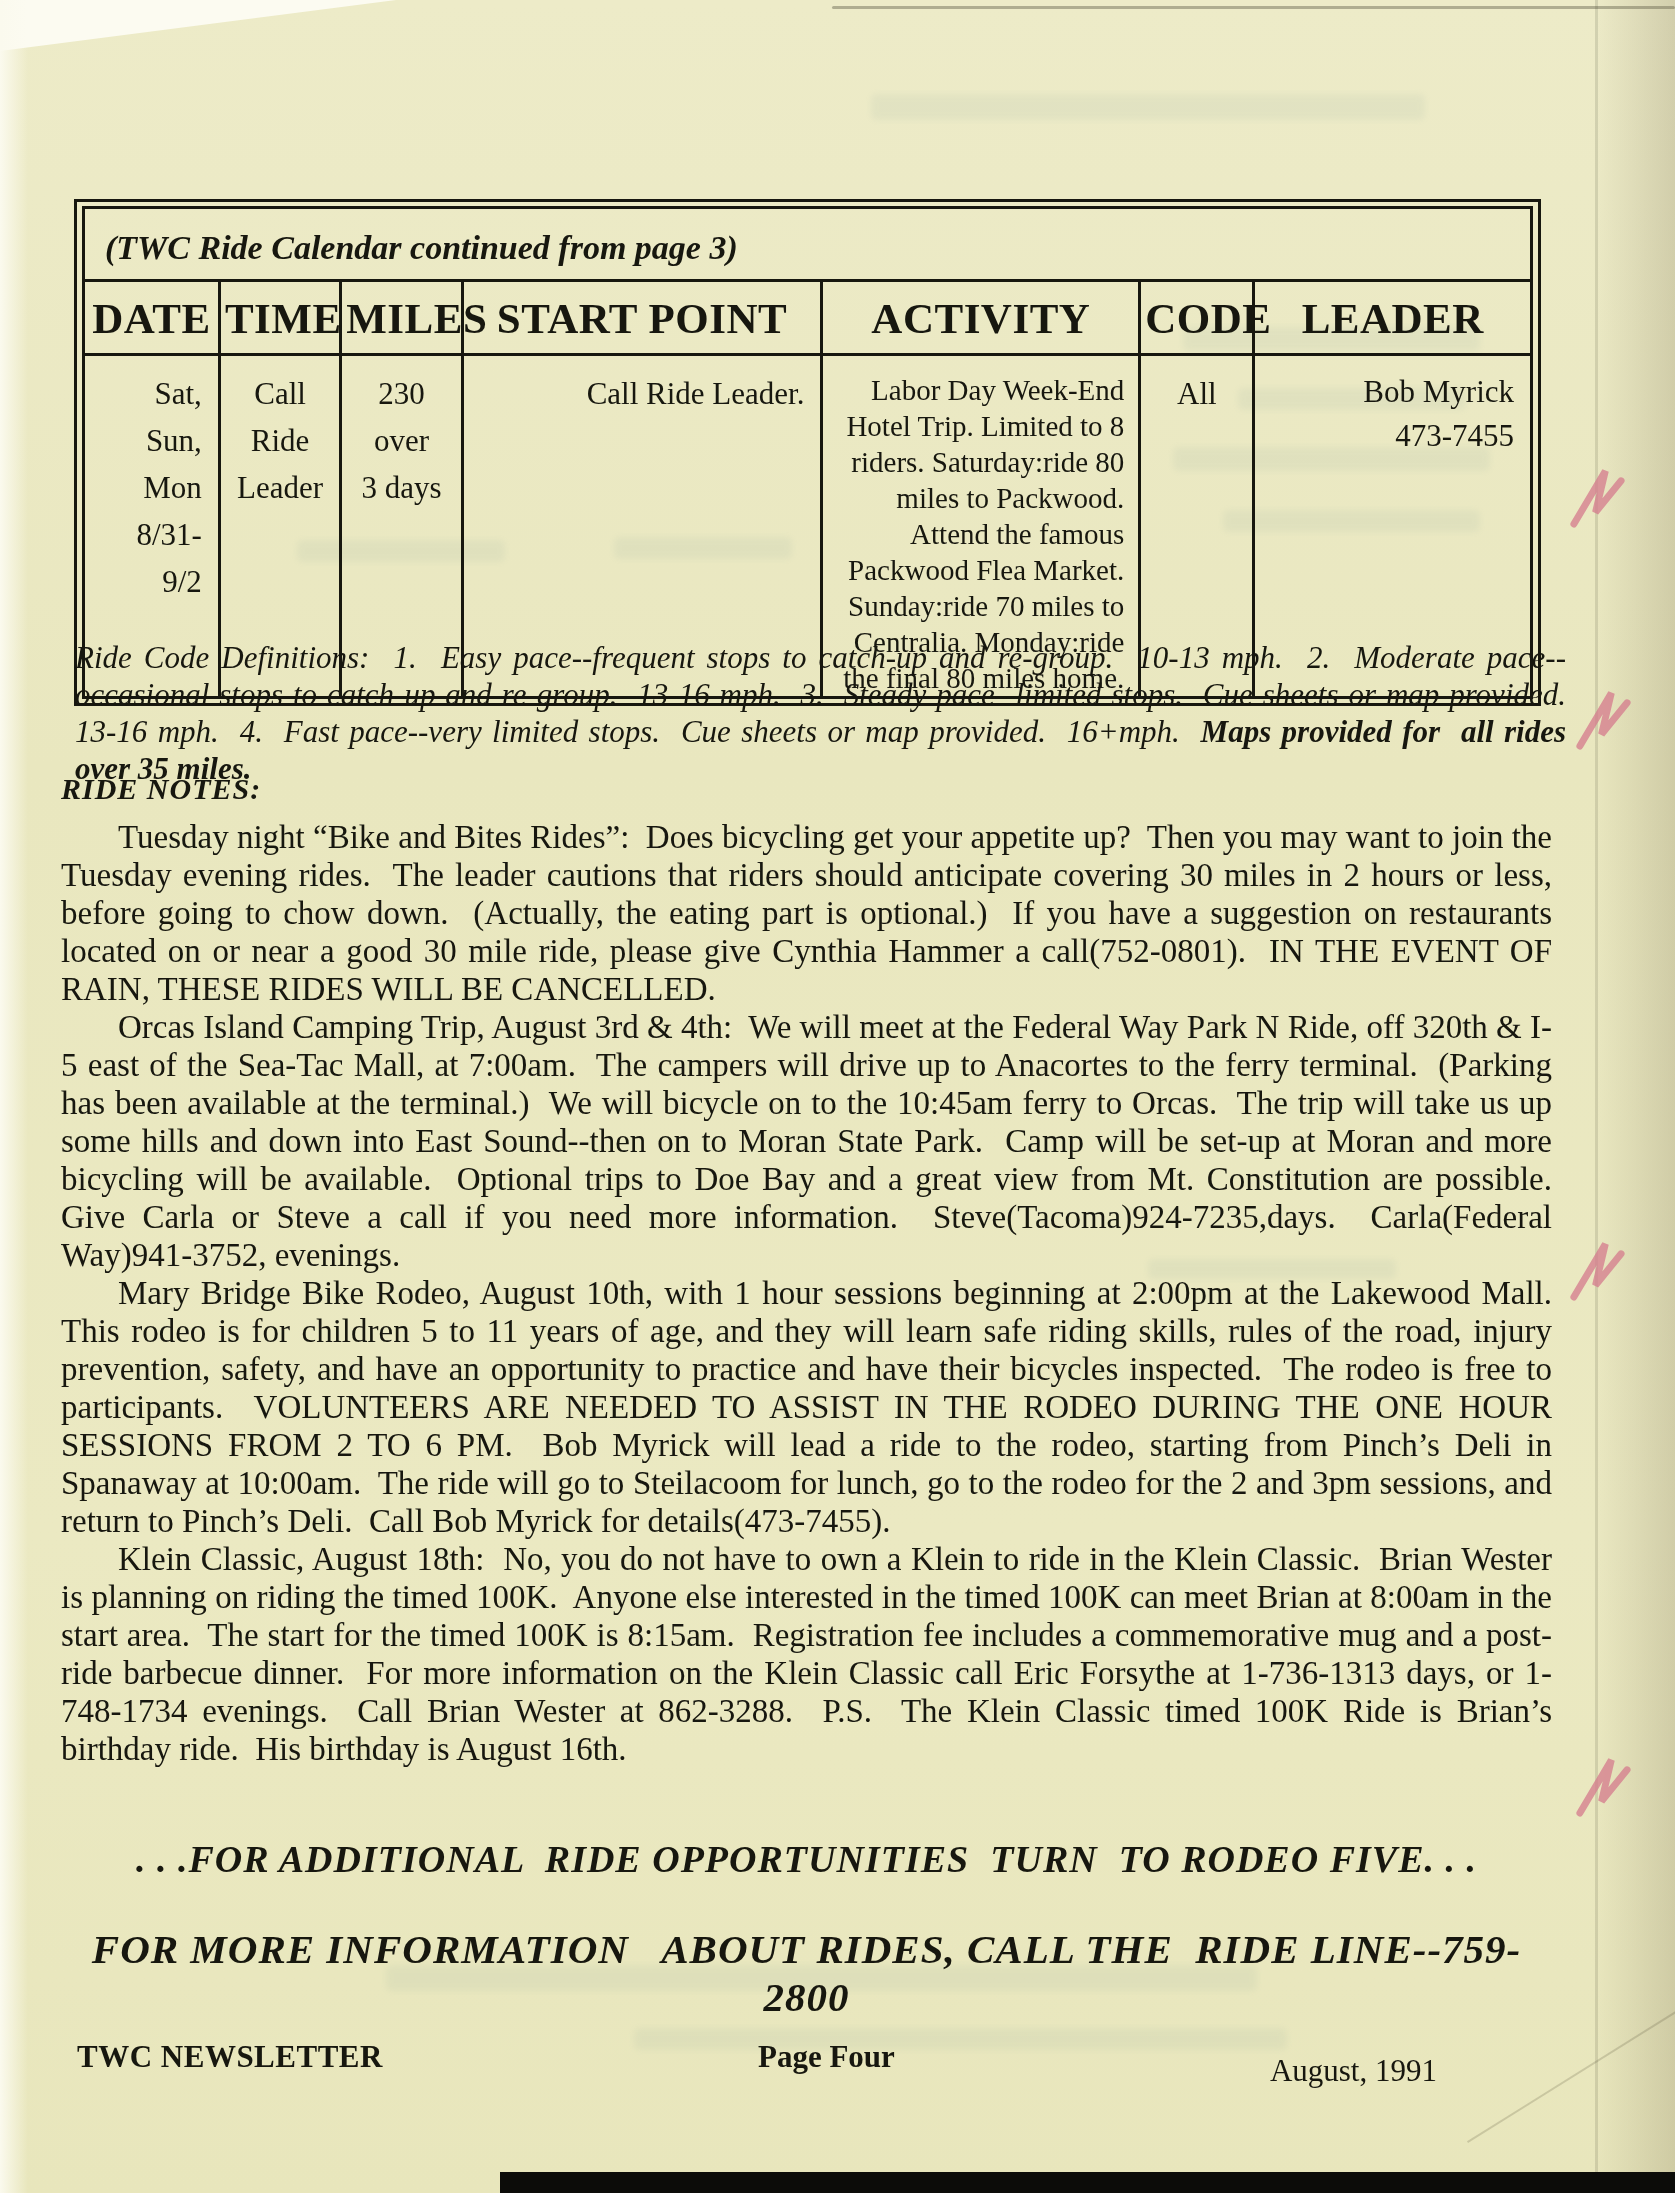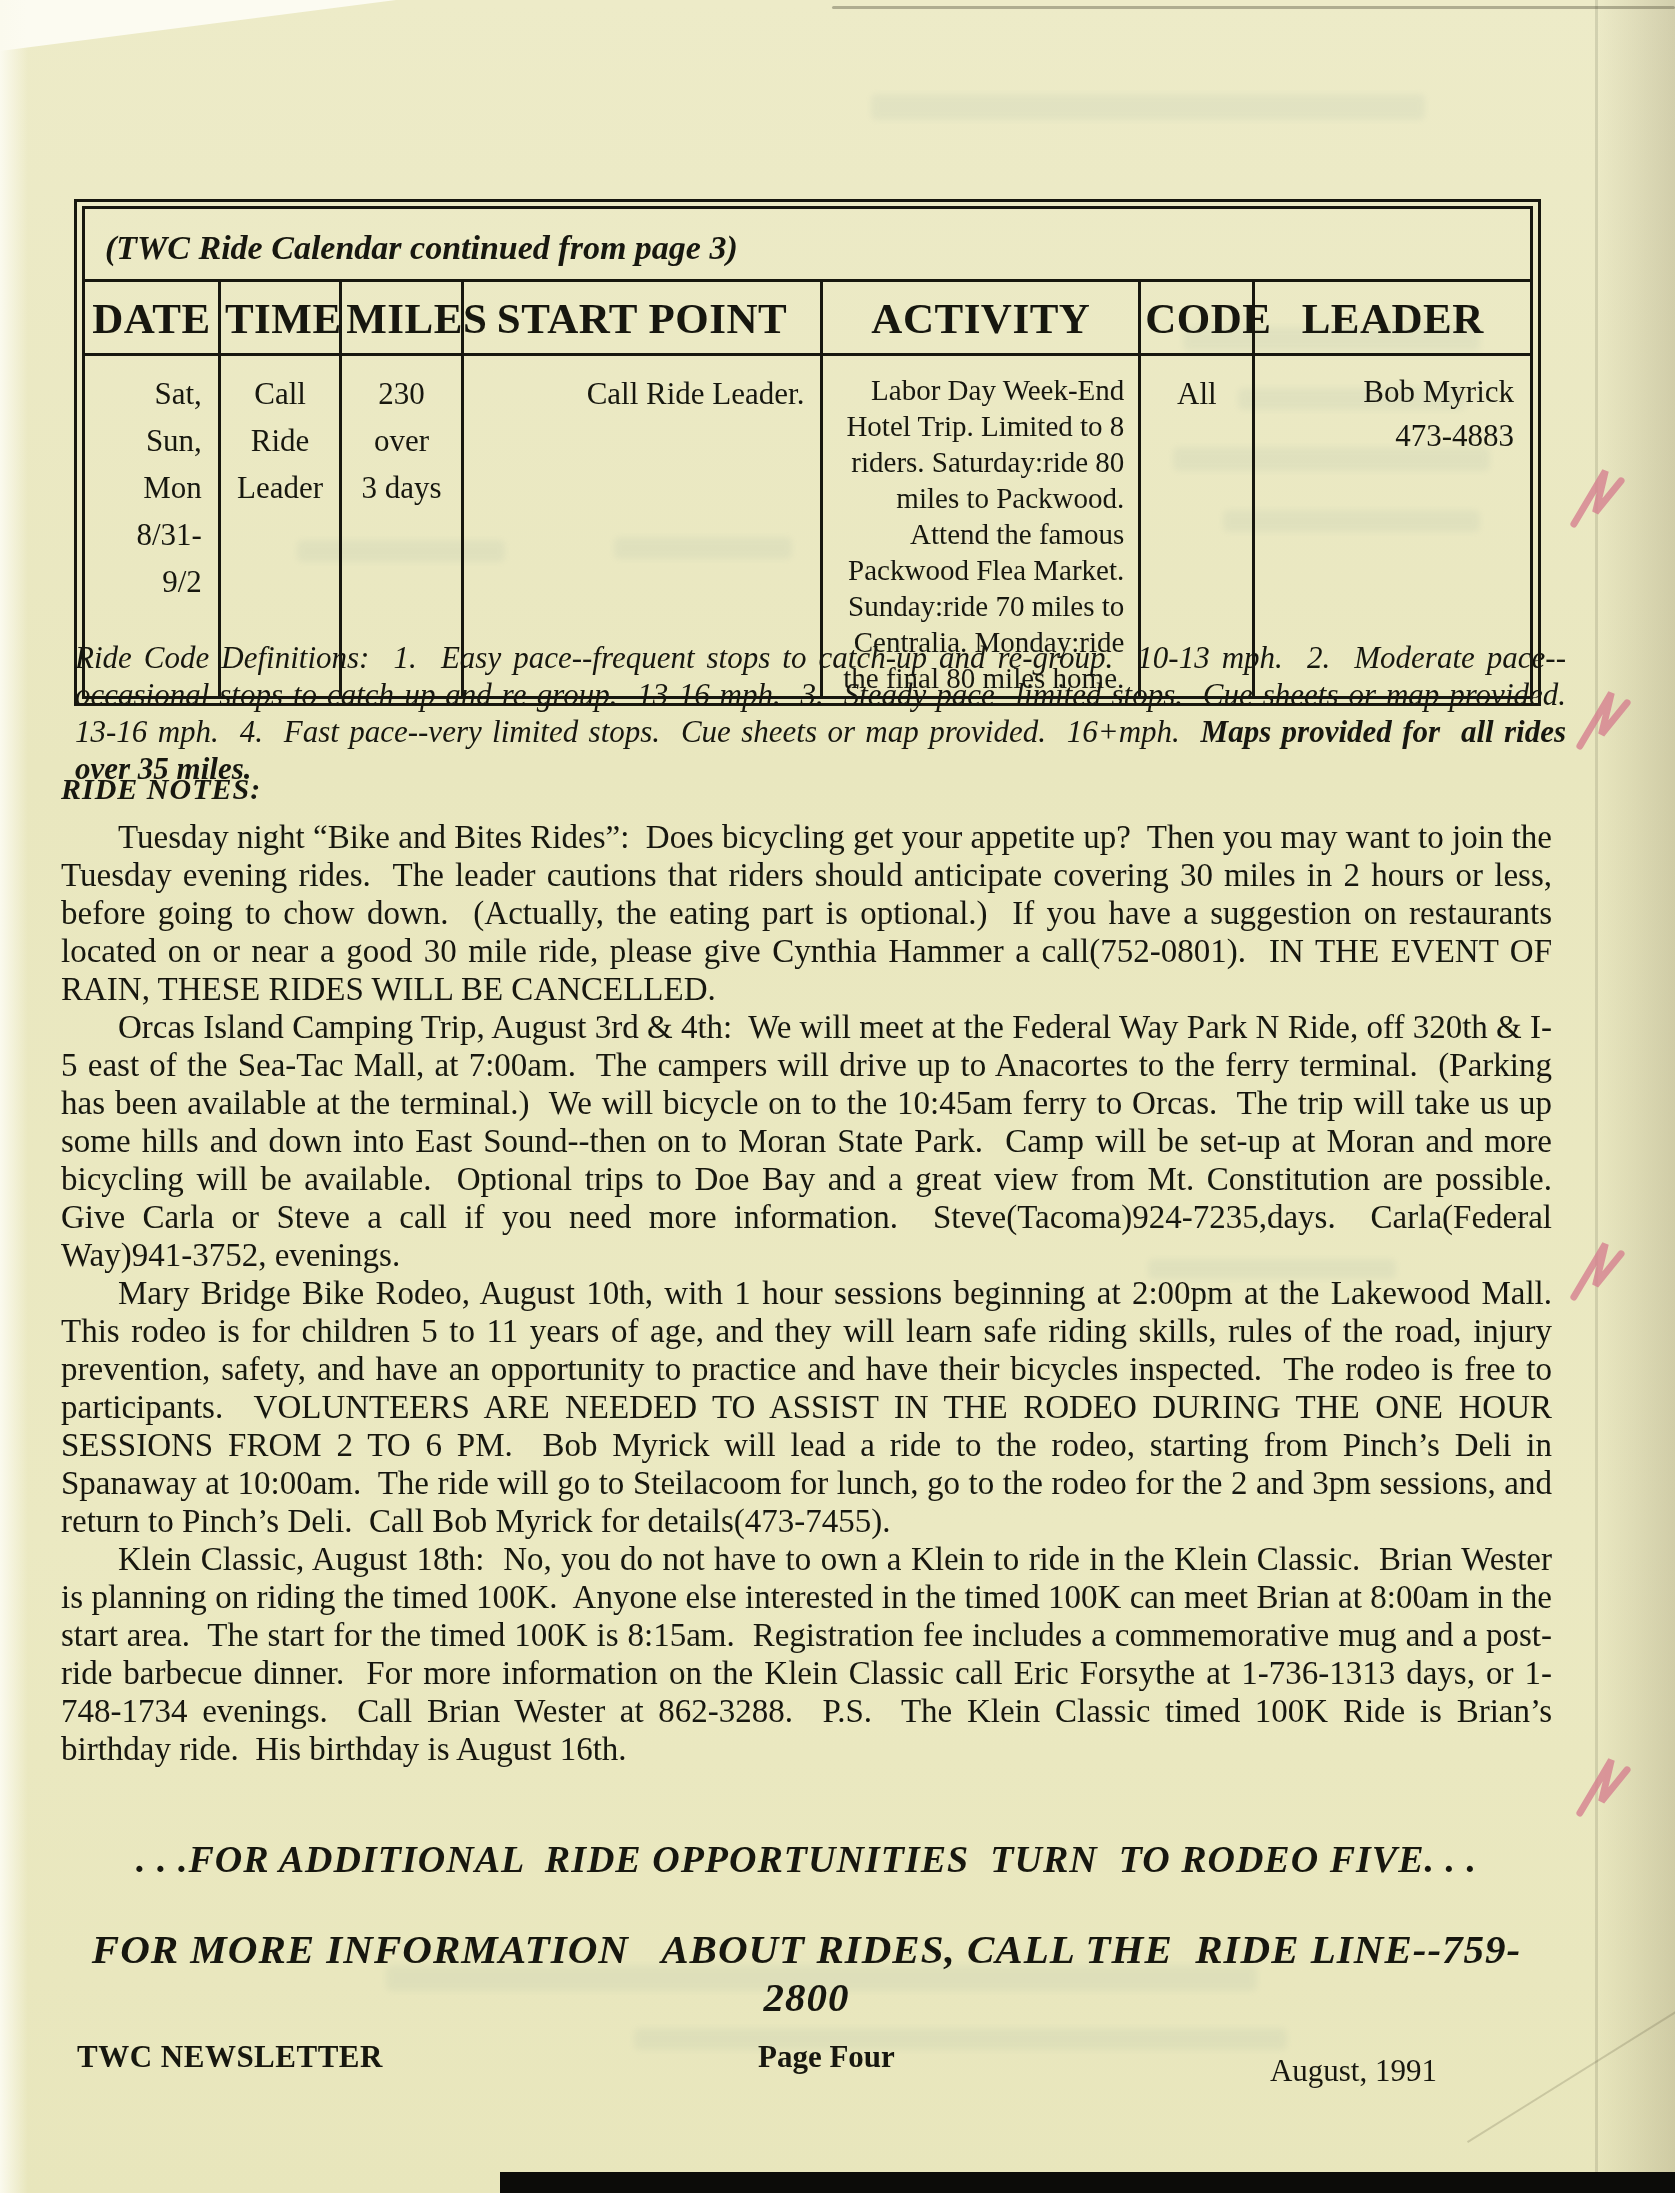--- a/index.html
+++ b/index.html
@@ -153,21 +153,21 @@
               <td class="pre c">Call
 Ride
 Leader</td>
               <td class="pre c">230
 over
 3 days</td>
               <td>Call Ride Leader.</td>
               <td class="activity">Labor Day Week-End Hotel Trip.  Limited to 8 riders.  Saturday:ride 80 miles to Packwood. Attend the famous Packwood Flea Market. Sunday:ride 70 miles to Centralia.  Monday:ride the final 80 miles home.</td>
               <td class="c">All</td>
               <td class="pre leader">Bob Myrick
-473-4883</td>
+473-7455</td>
             </tr>
           </tbody>
         </table>
       </div>
     </div>
   </section>
 
   <p class="ride-codes"><span>Ride Code Definitions:  1.  Easy pace--frequent stops to catch-up and re-group.  10-13 mph.  2.  Moderate pace--occasional stops to catch-up and re-group.  13-16 mph.  3.  Steady pace--limited stops.  Cue sheets or map provided.  13-16 mph.  4.  Fast pace--very limited stops.  Cue sheets or map provided.  16+mph.  </span><span class="bold">Maps provided for  all rides over 35 miles.</span></p>
 
   <section class="notes">

